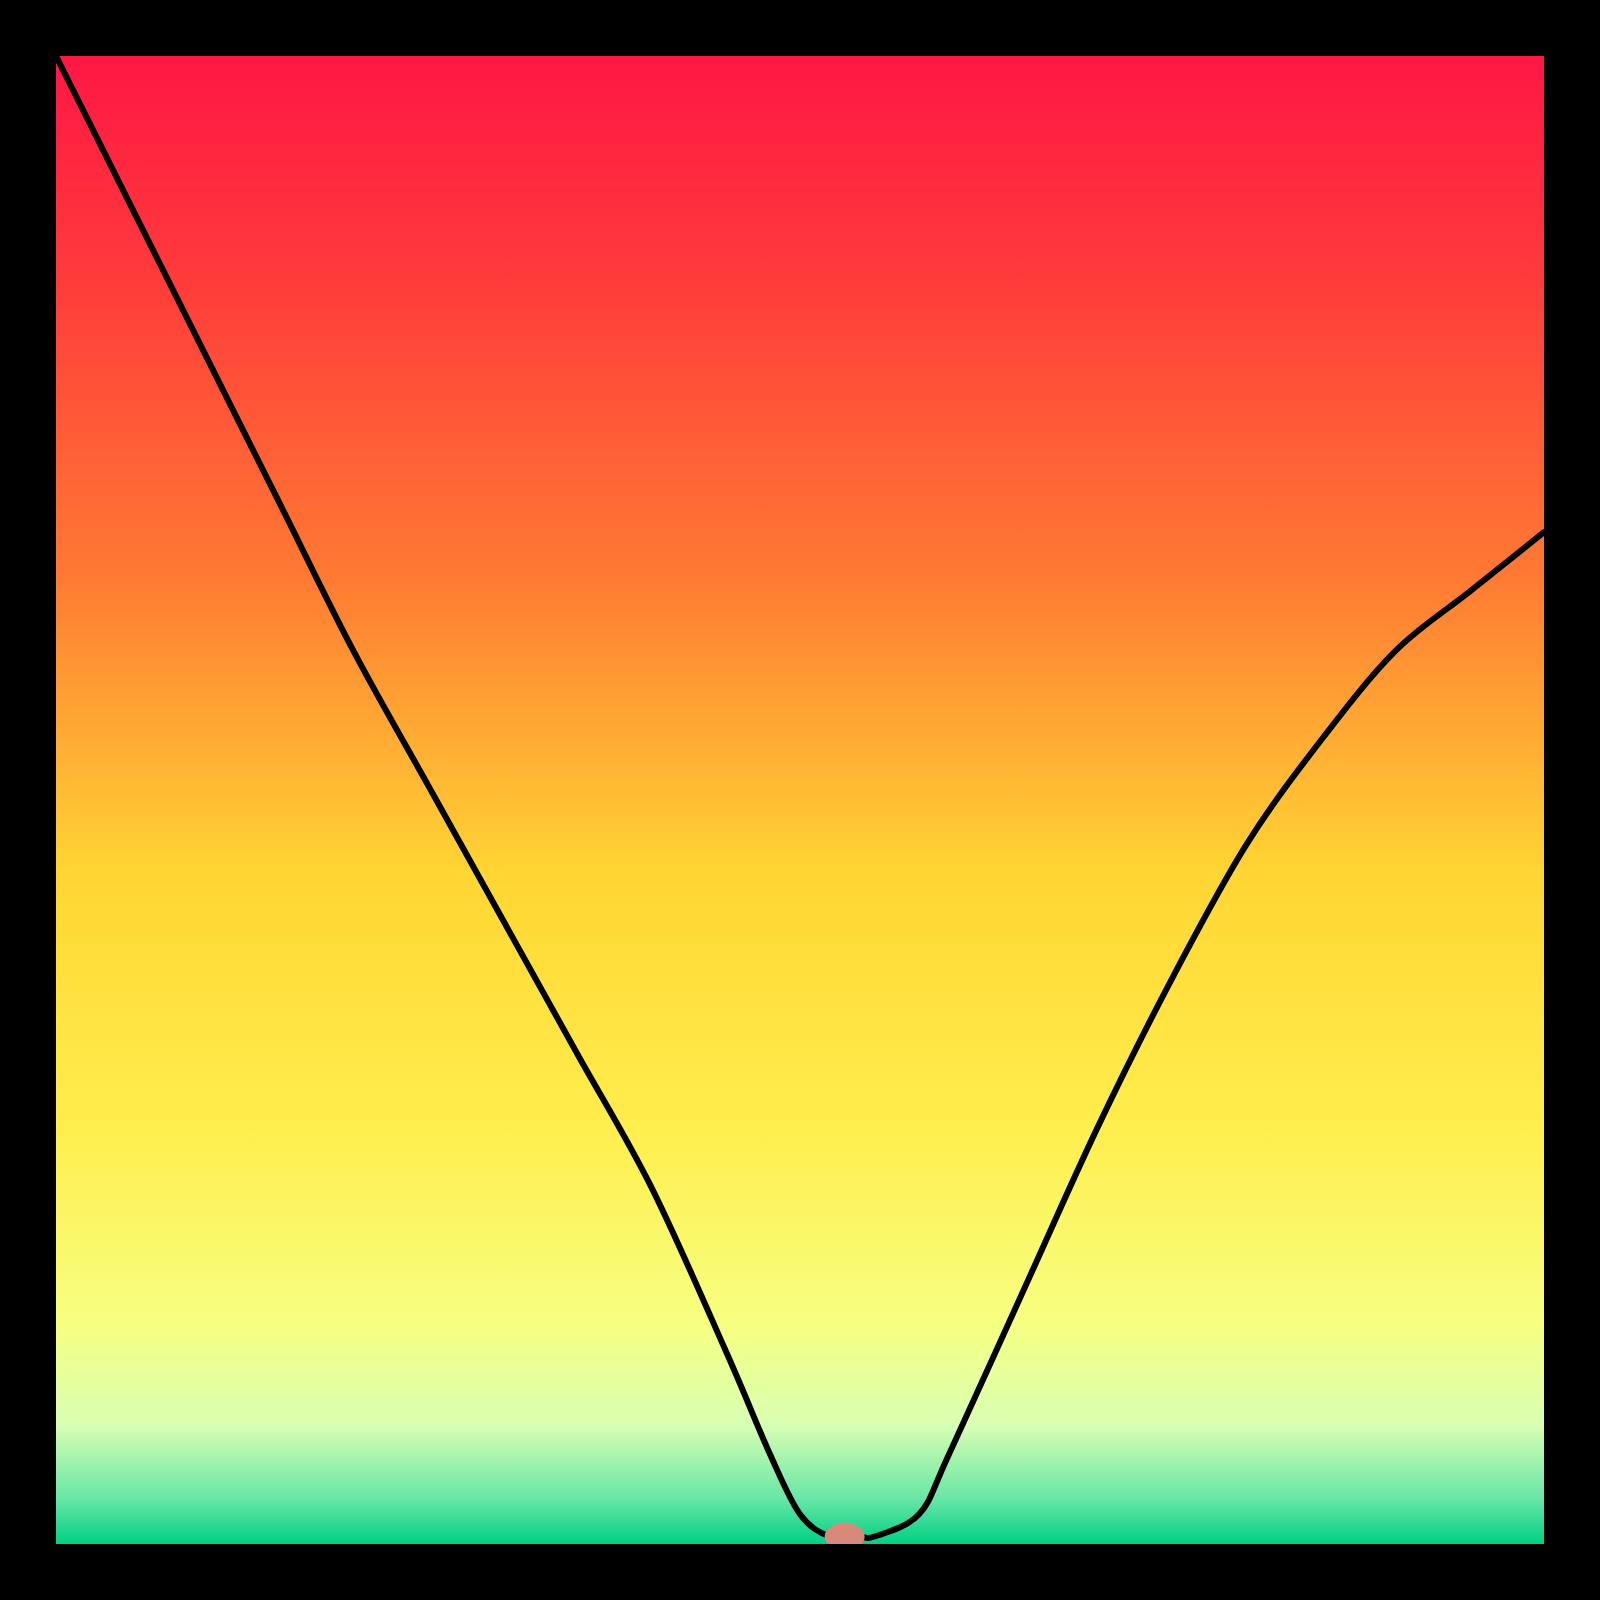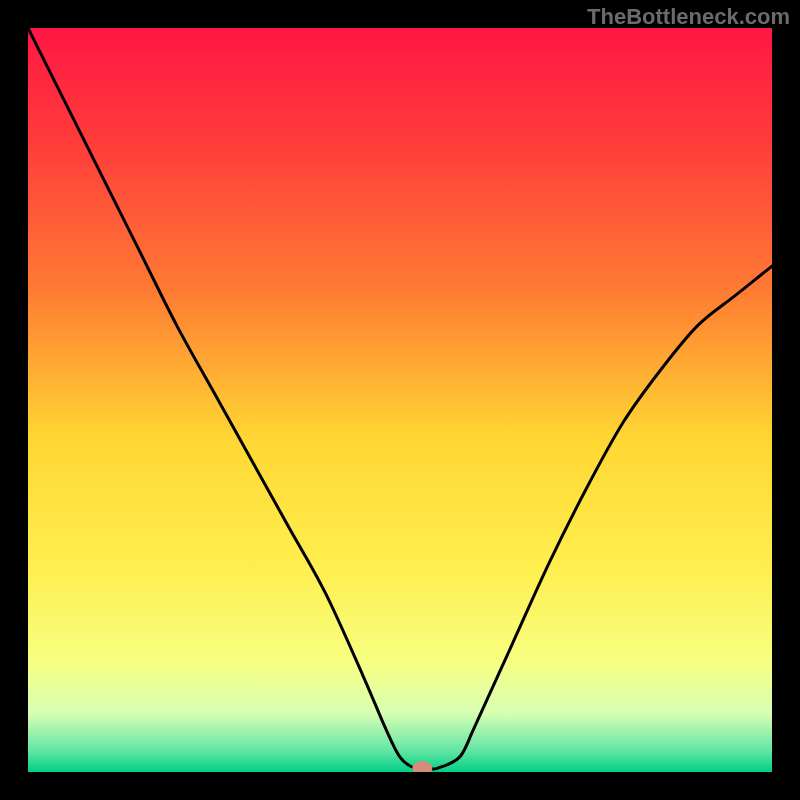--- a/index.html
+++ b/index.html
@@ -35,21 +35,20 @@
     height: 744px;
   }
   svg {
     display: block;
   }
 </style>
 </head>
 <body>
 
 <div class="container">
-  <div class="watermark">TheBottleneck.com</div>
   <div class="plot-area">
     <svg id="chart-svg" width="744" height="744" viewBox="0 0 744 744" preserveAspectRatio="none">
       <defs>
         <linearGradient id="bg-grad" x1="0" y1="0" x2="0" y2="1">
             <stop offset="0%" stop-color="#ff1744"></stop>
             <stop offset="15%" stop-color="#ff3b3b"></stop>
             <stop offset="35%" stop-color="#ff7a33"></stop>
             <stop offset="55.00000000000001%" stop-color="#ffd633"></stop>
             <stop offset="72%" stop-color="#ffee4d"></stop>
             <stop offset="85%" stop-color="#f7ff80"></stop>

